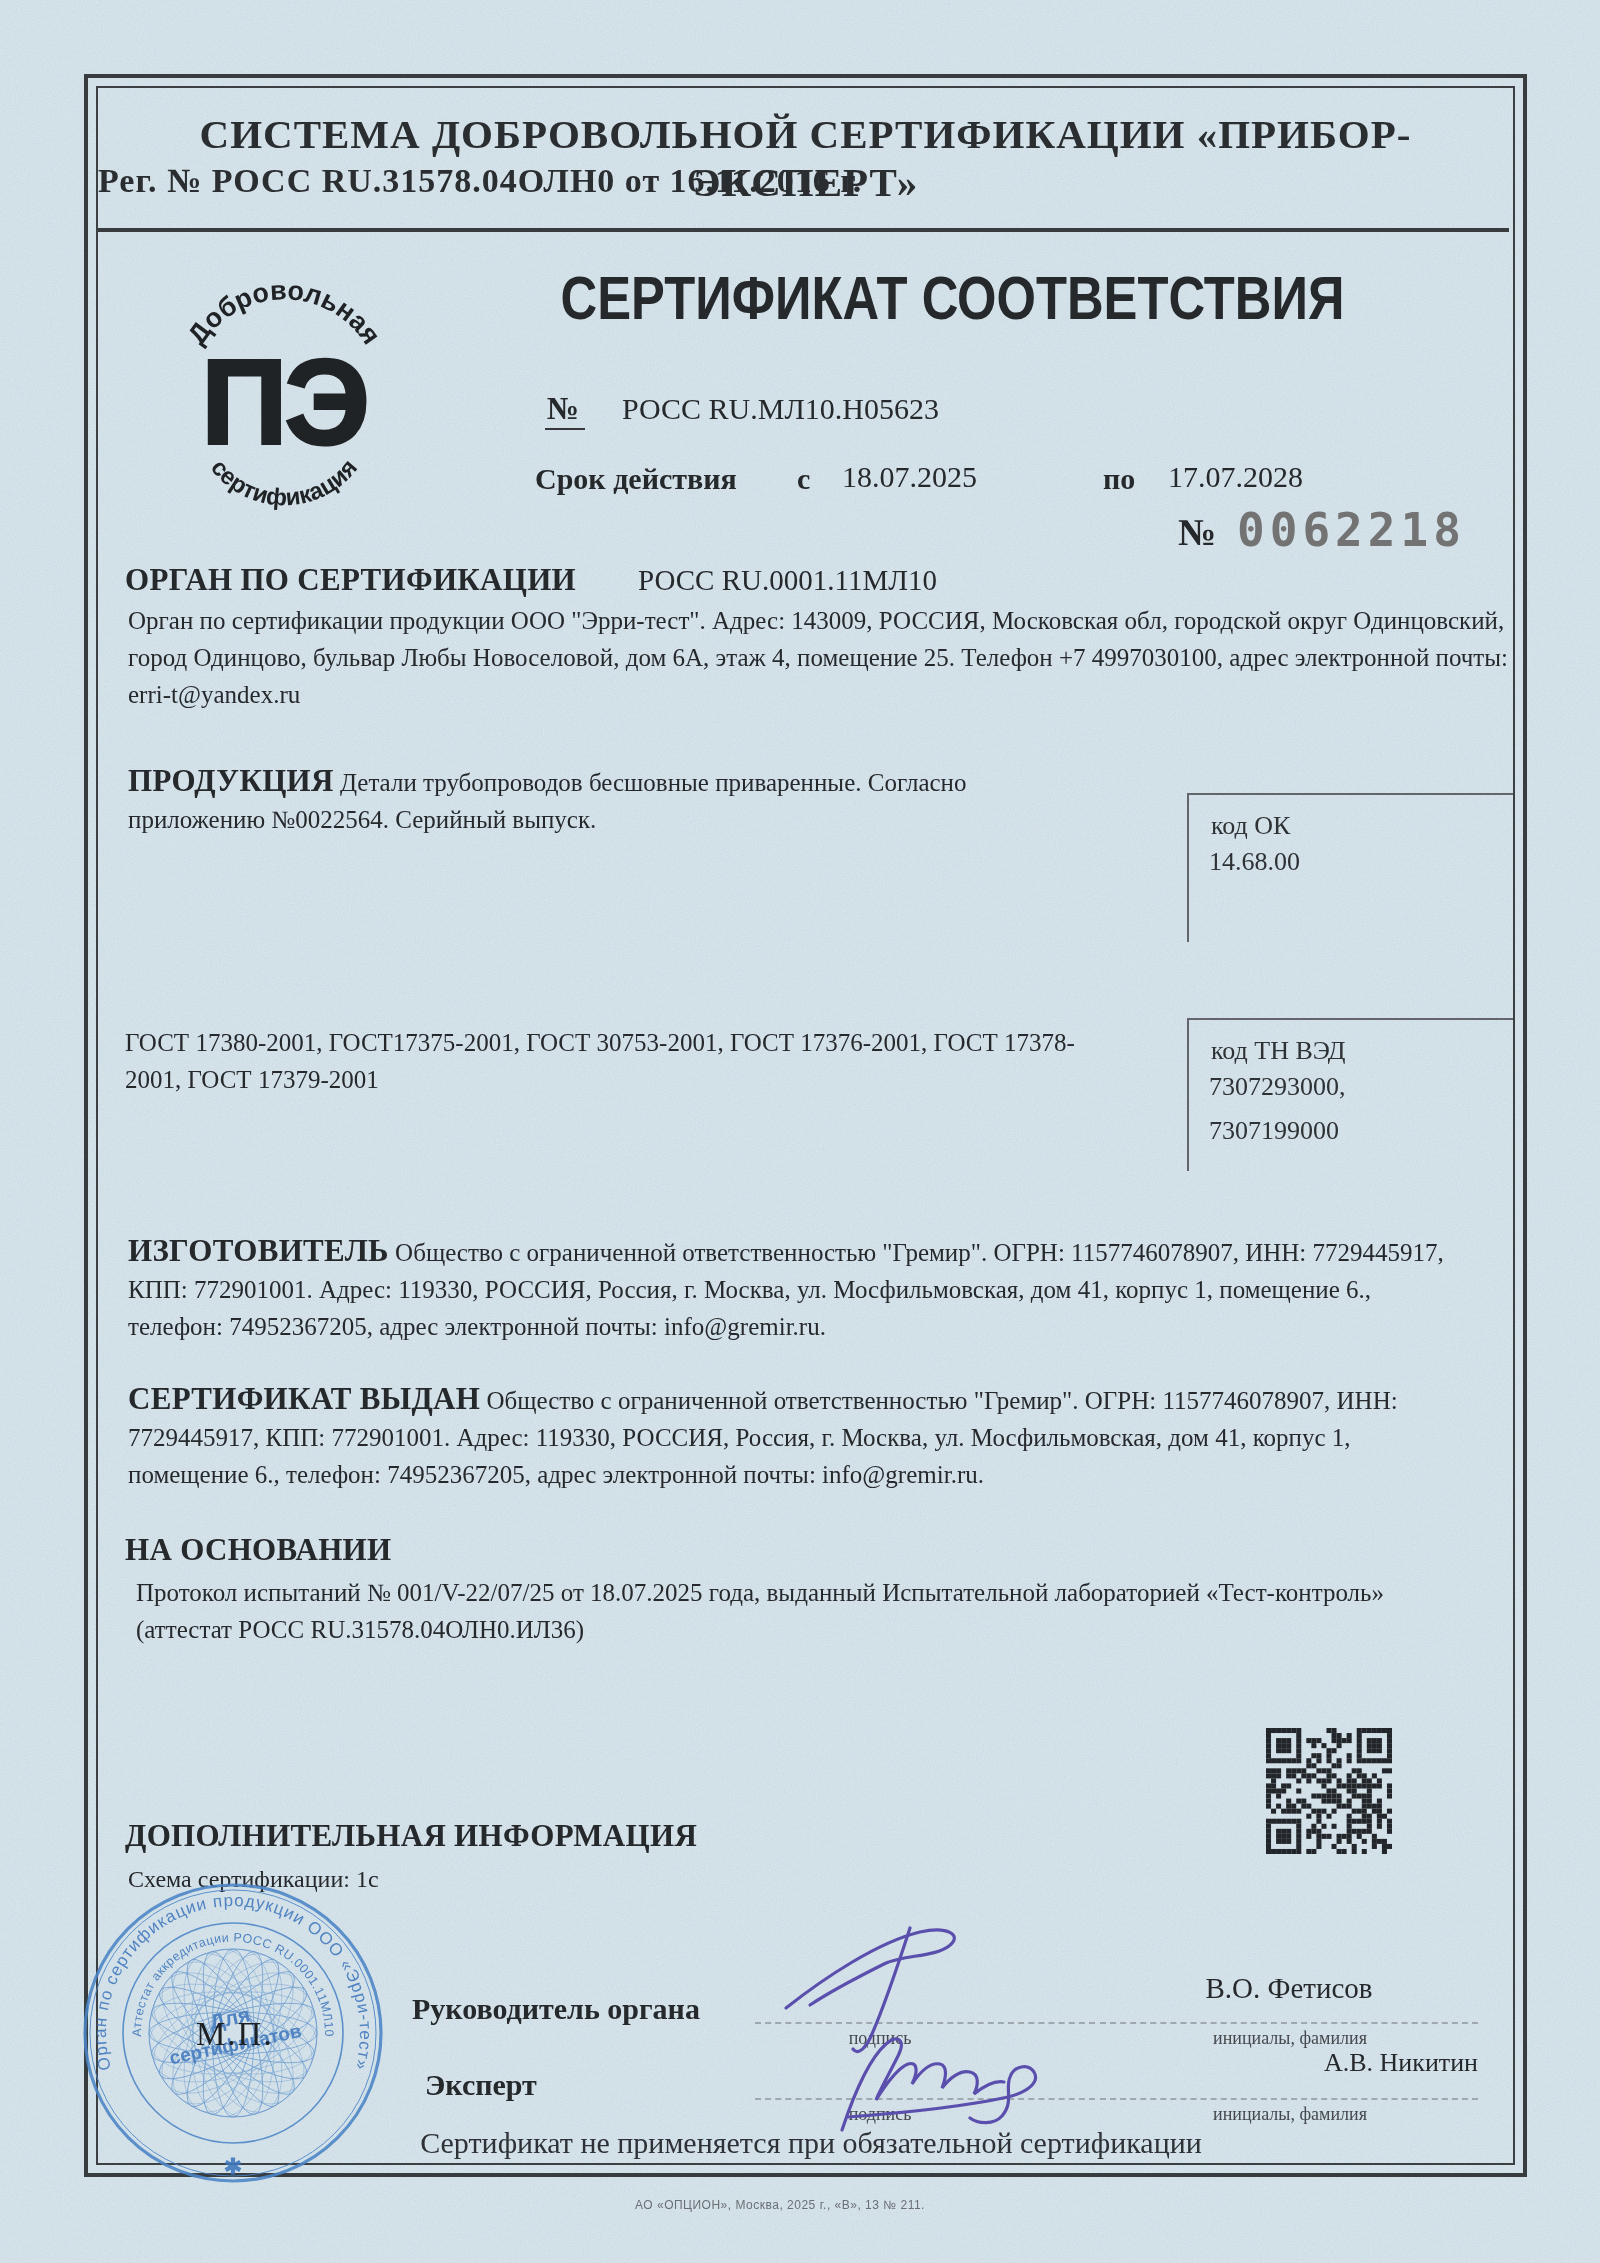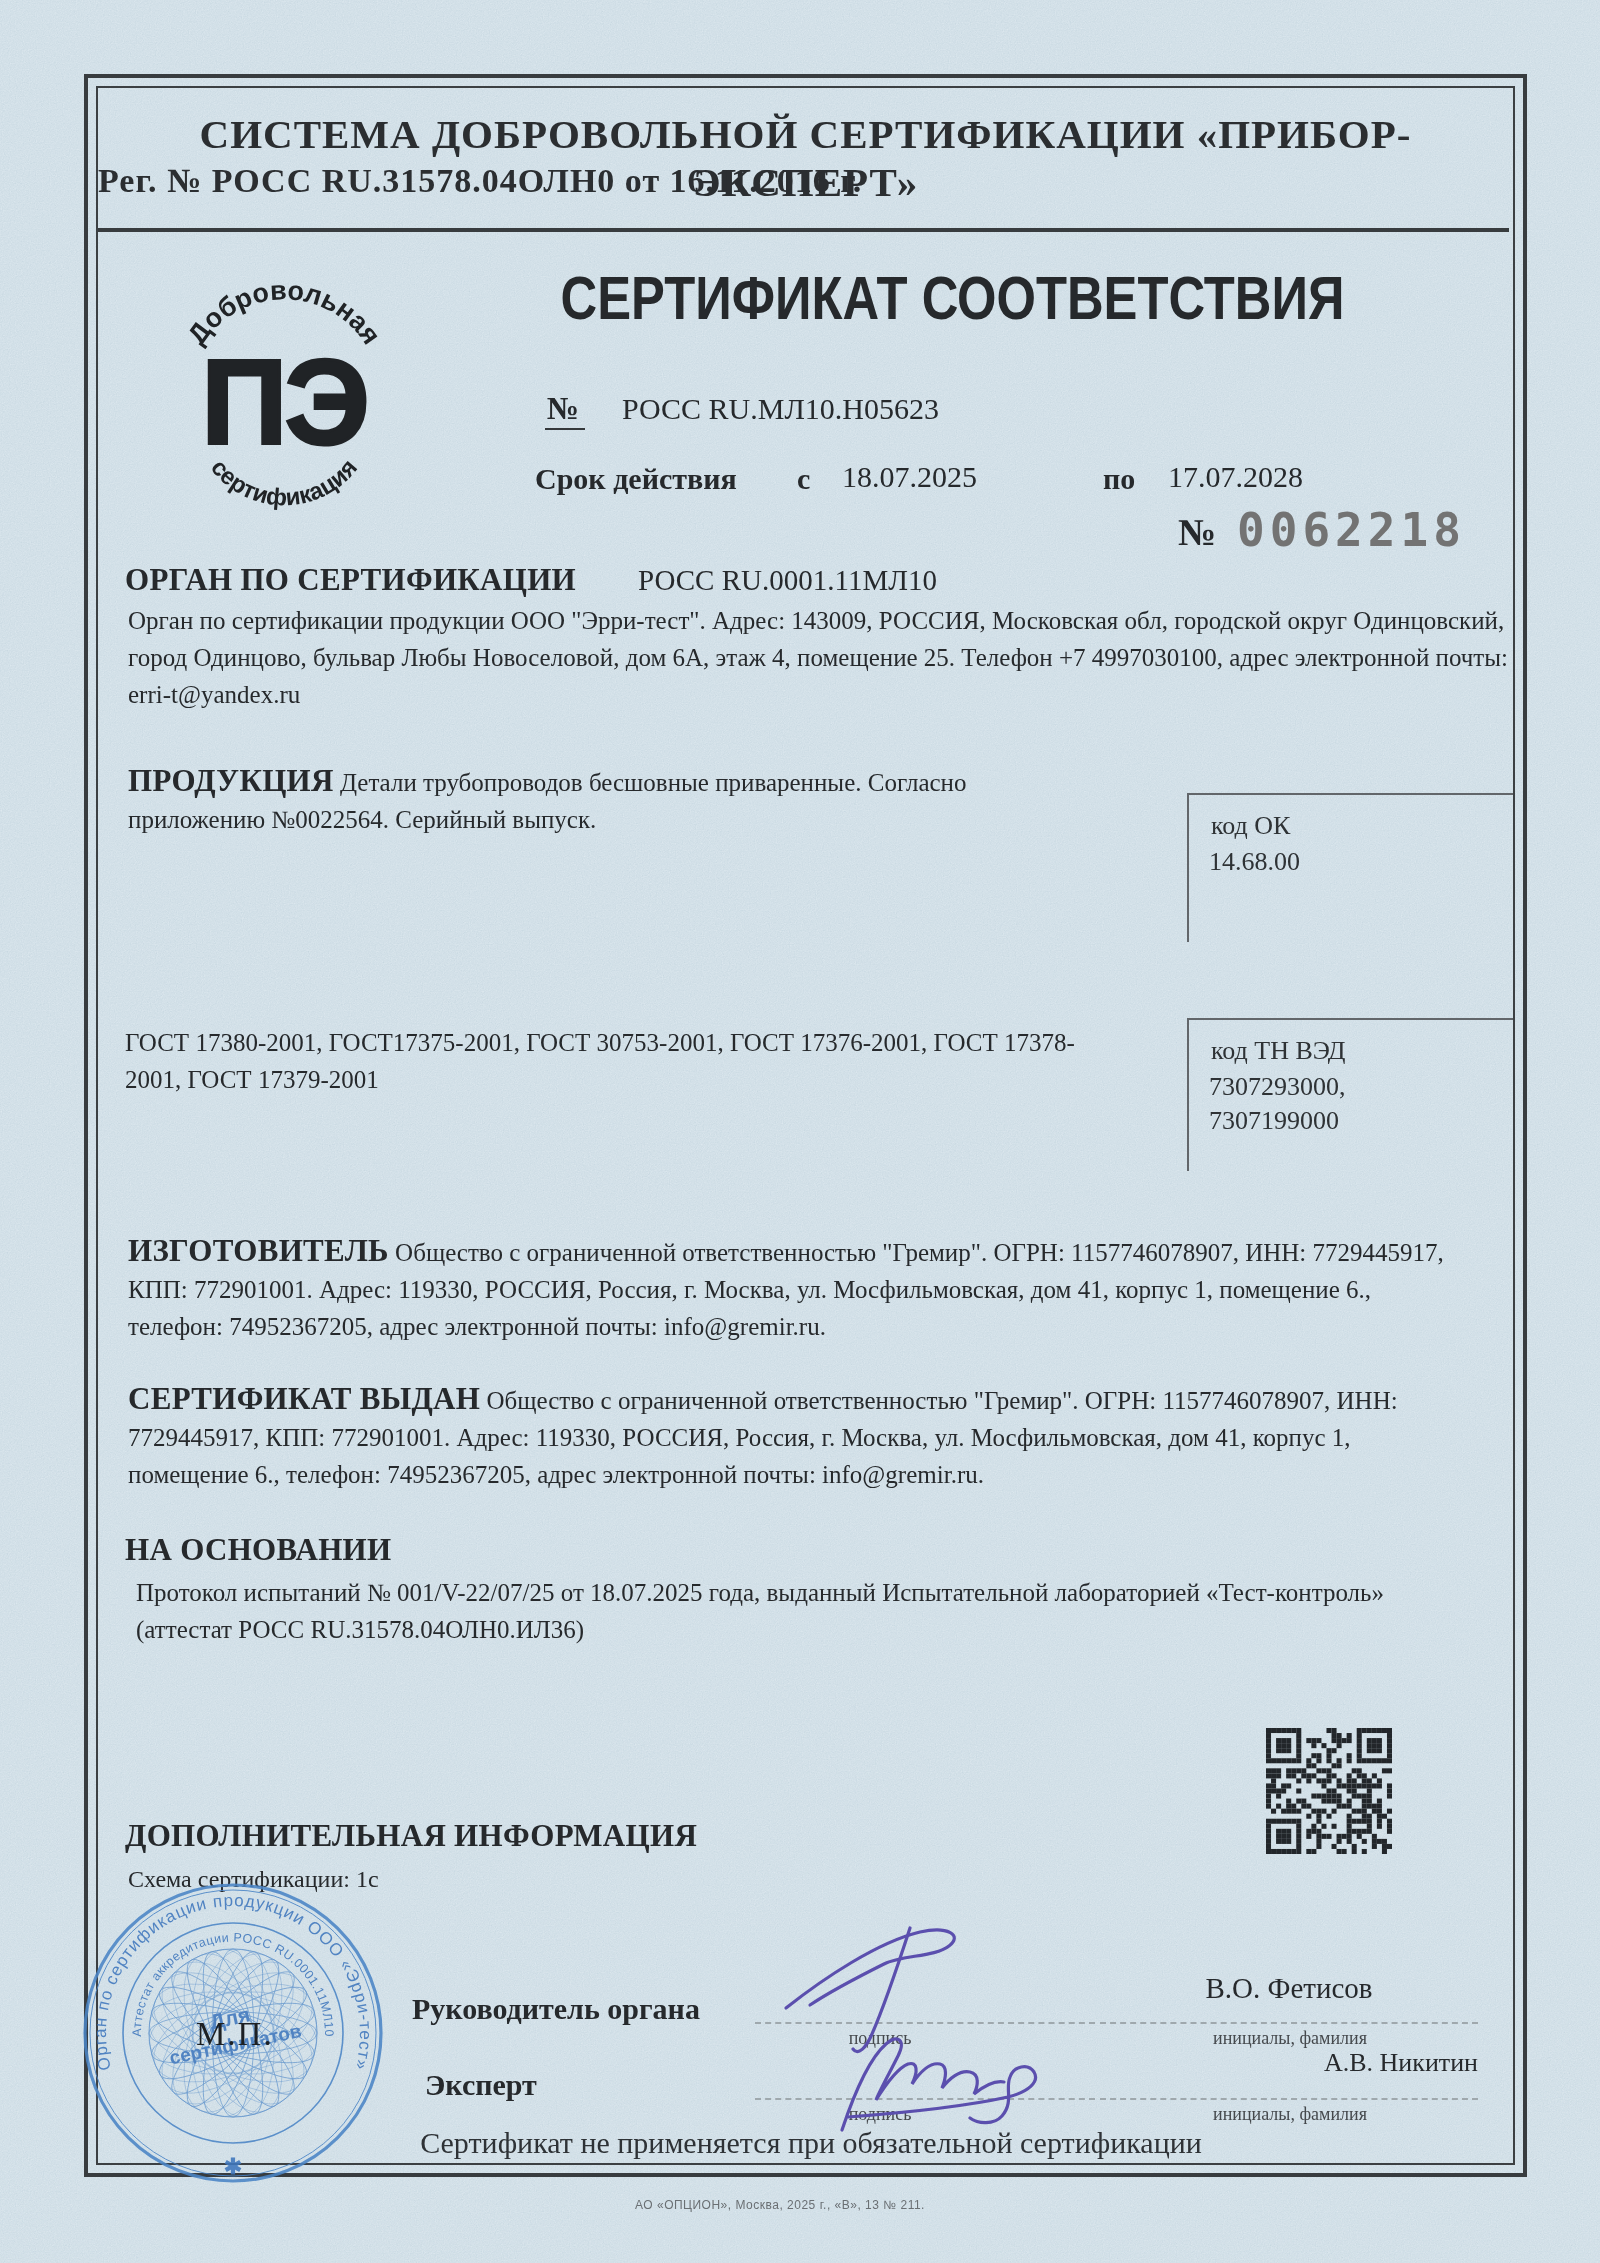--- a/index.html
+++ b/index.html
@@ -151,21 +151,21 @@
   </div>
   <div class="abs kod-box kod-ok">
     <div class="kod-label">код ОК</div>
     <div class="kod-value">14.68.00</div>
   </div>
 
   <div class="abs body-text gost-text">ГОСТ 17380-2001, ГОСТ17375-2001, ГОСТ 30753-2001, ГОСТ 17376-2001, ГОСТ 17378-2001, ГОСТ 17379-2001</div>
   <div class="abs kod-box kod-tn">
     <div class="kod-label">код ТН ВЭД</div>
     <div class="kod-value">7307293000,</div>
-    <div class="kod-value" style="margin-top:4px;">7307199000</div>
+    <div class="kod-value" style="margin-top:14px;">7307199000</div>
   </div>
 
   <div class="abs body-text man-para">
     <span class="inline-heading">ИЗГОТОВИТЕЛЬ</span>
     <span>Общество с ограниченной ответственностью "Гремир". ОГРН: 1157746078907, ИНН: 7729445917, КПП: 772901001. Адрес: 119330, РОССИЯ, Россия, г. Москва, ул. Мосфильмовская, дом 41, корпус 1, помещение 6., телефон: 74952367205, адрес электронной почты: info@gremir.ru.</span>
   </div>
 
   <div class="abs body-text issued-para">
     <span class="inline-heading">СЕРТИФИКАТ ВЫДАН</span>
     <span>Общество с ограниченной ответственностью "Гремир". ОГРН: 1157746078907, ИНН: 7729445917, КПП: 772901001. Адрес: 119330, РОССИЯ, Россия, г. Москва, ул. Мосфильмовская, дом 41, корпус 1, помещение 6., телефон: 74952367205, адрес электронной почты: info@gremir.ru.</span>

